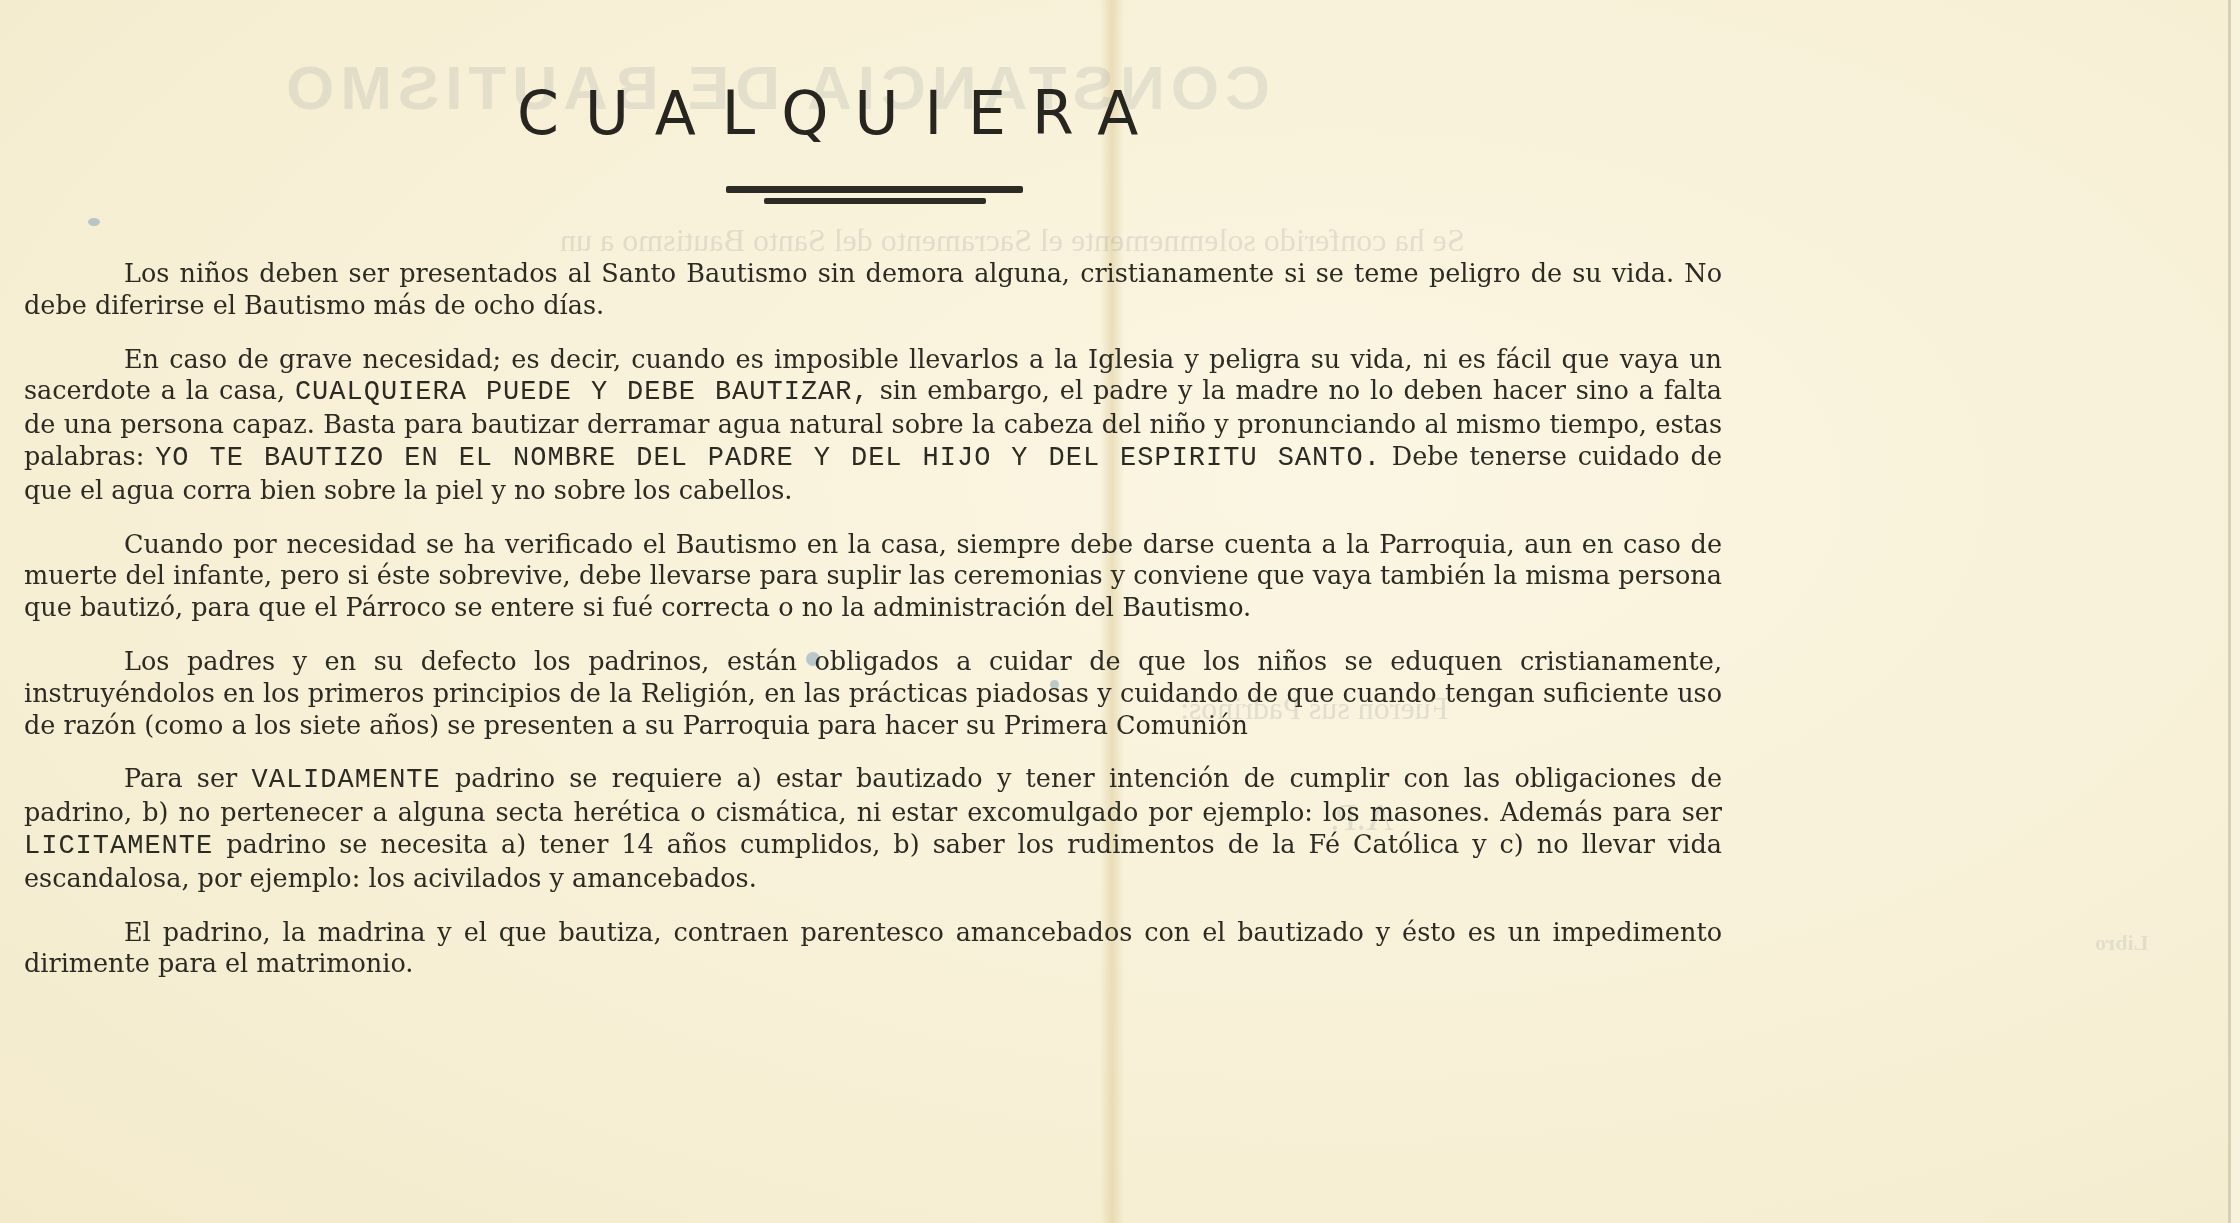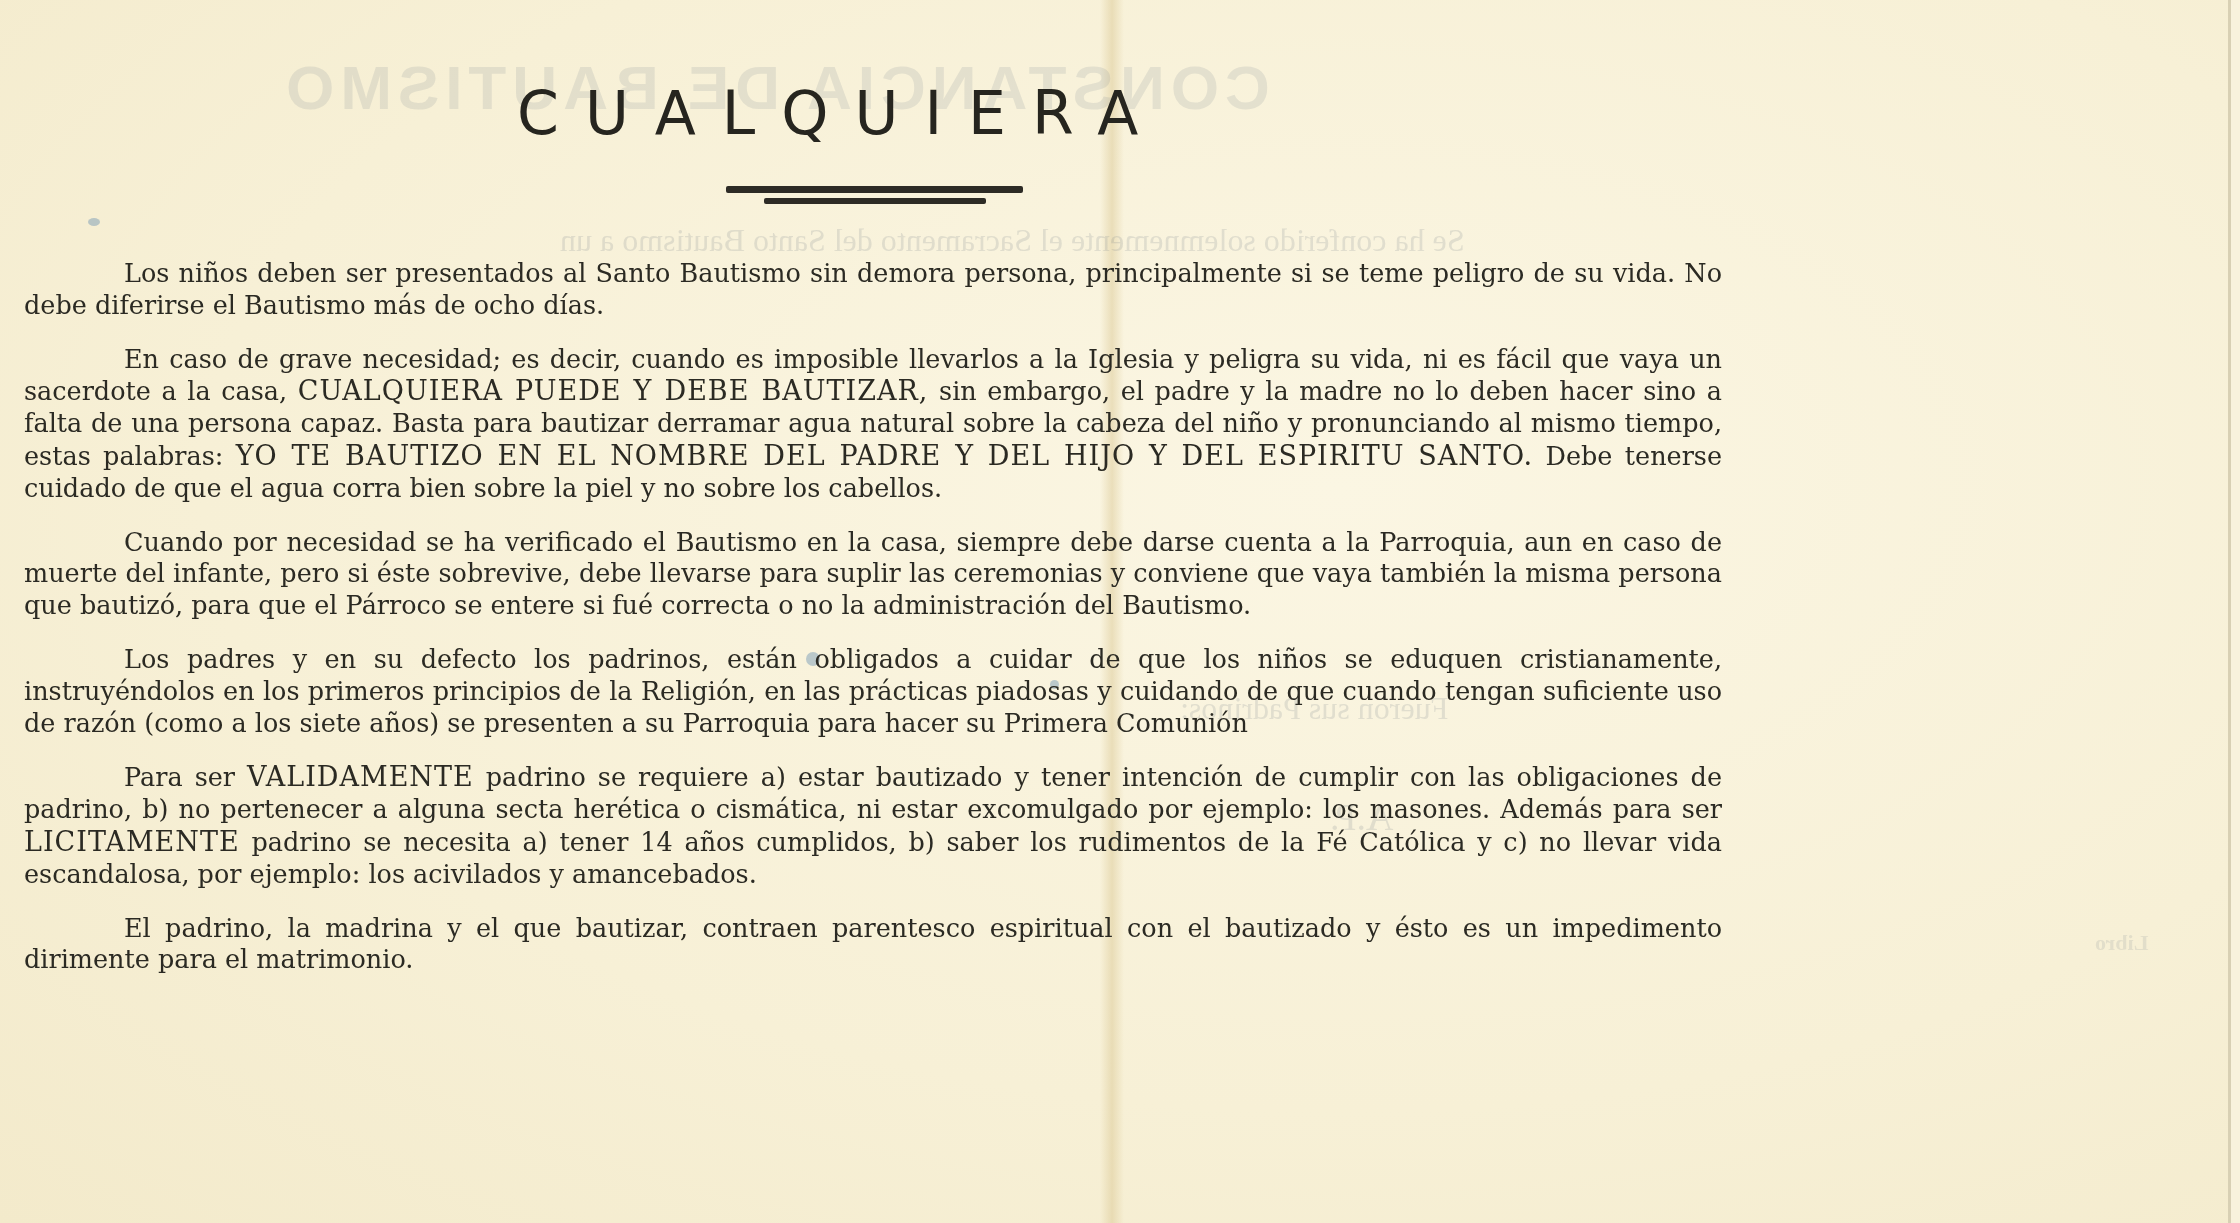--- a/index.html
+++ b/index.html
@@ -34,21 +34,21 @@
   }
   .rule { position: absolute; background: #2d2b25; height: 7px; border-radius: 2px; }
   .rule-1 { left: 726px; top: 186px; width: 297px; }
   .rule-2 { left: 764px; top: 198px; width: 222px; height: 6px; }
   .body {
     position: absolute; left: 24px; top: 258px; width: 1698px;
     color: #2b2a23; font-size: 25.5px; line-height: 31.8px;
     text-align: justify;
   }
   .para { margin: 0 0 22px 0; text-indent: 100px; }
-  .caps { font-size: 27px; letter-spacing: 1px; }
+  .caps { font-size: 27px; letter-spacing: 1px; font-family: Liberation Mono, monospace; }
   .ink {
     position: absolute; border-radius: 50%;
     background: rgba(70,120,170,0.35);
   }
 </style>
 </head>
 <body>
 
 <div class="page">
   <div class="fold"></div>
@@ -62,31 +62,31 @@
   <div class="ink" style="left:88px; top:218px; width:12px; height:8px;"></div>
   <div class="ink" style="left:806px; top:652px; width:14px; height:14px;"></div>
   <div class="ink" style="left:1050px; top:680px; width:9px; height:9px;"></div>
 
   <div class="title">CUALQUIERA</div>
   <div class="rule rule-1"></div>
   <div class="rule rule-2"></div>
 
   <div class="body">
     <p class="para">
-      <span>Los niños deben ser presentados al Santo Bautismo sin demora persona, principalmente si se teme peligro de su vida. No debe diferirse el Bautismo más de ocho días.</span>
+      <span>Los niños deben ser presentados al Santo Bautismo sin demora alguna, cristianamente si se teme peligro de su vida. No debe diferirse el Bautismo más de ocho días.</span>
     </p>
     <p class="para">
       <span>En caso de grave necesidad; es decir, cuando es imposible llevarlos a la Iglesia y peligra su vida, ni es fácil que vaya un sacerdote a la casa, </span><span class="caps">CUALQUIERA PUEDE Y DEBE BAUTIZAR,</span><span> sin embargo, el padre y la madre no lo deben hacer sino a falta de una persona capaz. Basta para bautizar derramar agua natural sobre la cabeza del niño y pronunciando al mismo tiempo, estas palabras: </span><span class="caps">YO TE BAUTIZO EN EL NOMBRE DEL PADRE Y DEL HIJO Y DEL ESPIRITU SANTO.</span><span> Debe tenerse cuidado de que el agua corra bien sobre la piel y no sobre los cabellos.</span>
     </p>
     <p class="para">
       <span>Cuando por necesidad se ha verificado el Bautismo en la casa, siempre debe darse cuenta a la Parroquia, aun en caso de muerte del infante, pero si éste sobrevive, debe llevarse para suplir las ceremonias y conviene que vaya también la misma persona que bautizó, para que el Párroco se entere si fué correcta o no la administración del Bautismo.</span>
     </p>
     <p class="para">
       <span>Los padres y en su defecto los padrinos, están obligados a cuidar de que los niños se eduquen cristianamente, instruyéndolos en los primeros principios de la Religión, en las prácticas piadosas y cuidando de que cuando tengan suficiente uso de razón (como a los siete años) se presenten a su Parroquia para hacer su Primera Comunión</span>
     </p>
     <p class="para">
       <span>Para ser </span><span class="caps">VALIDAMENTE</span><span> padrino se requiere a) estar bautizado y tener intención de cumplir con las obligaciones de padrino, b) no pertenecer a alguna secta herética o cismática, ni estar excomulgado por ejemplo: los masones. Además para ser </span><span class="caps">LICITAMENTE</span><span> padrino se necesita a) tener 14 años cumplidos, b) saber los rudimentos de la Fé Católica y c) no llevar vida escandalosa, por ejemplo: los acivilados y amancebados.</span>
     </p>
     <p class="para">
-      <span>El padrino, la madrina y el que bautizar, contraen parentesco espiritual con el bautizado y ésto es un impedimento dirimente para el matrimonio.</span>
+      <span>El padrino, la madrina y el que bautiza, contraen parentesco amancebados con el bautizado y ésto es un impedimento dirimente para el matrimonio.</span>
     </p>
   </div>
 </div>
 
 </body></html>

